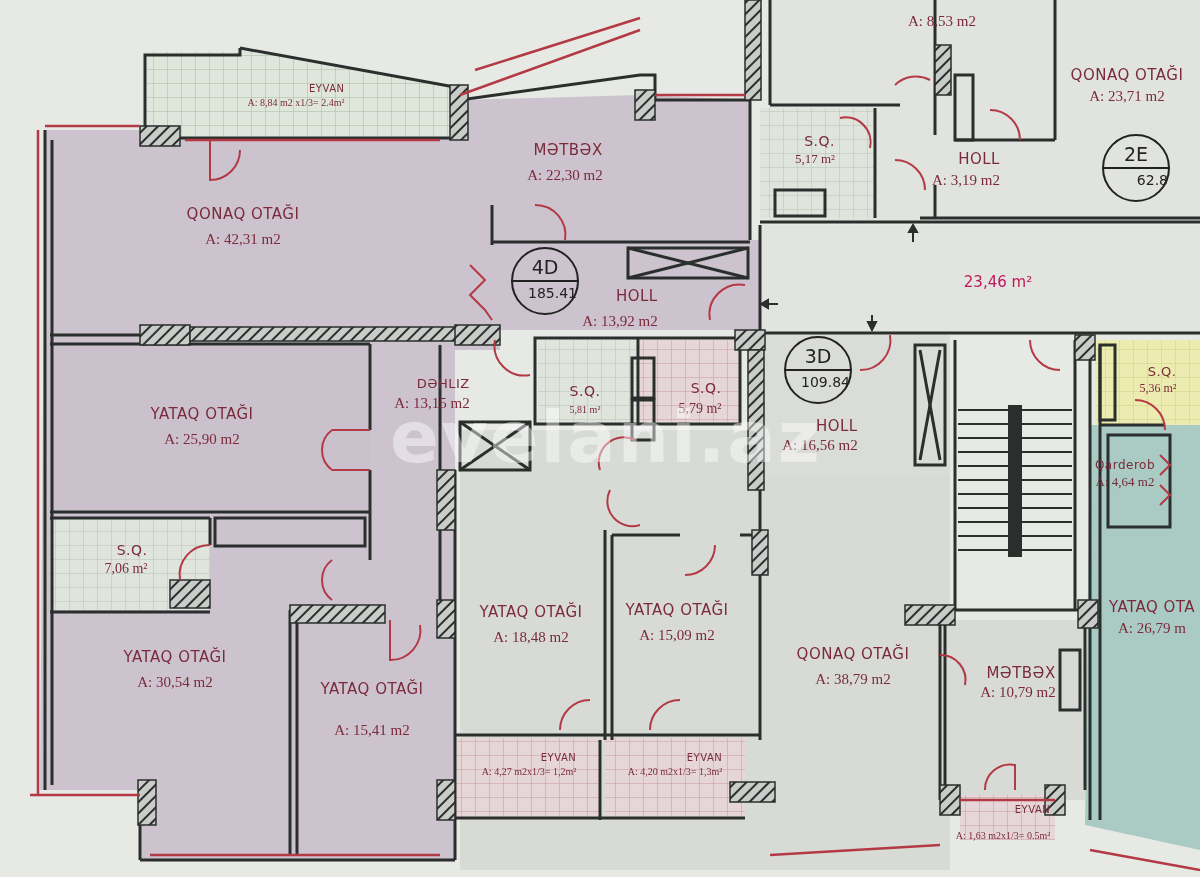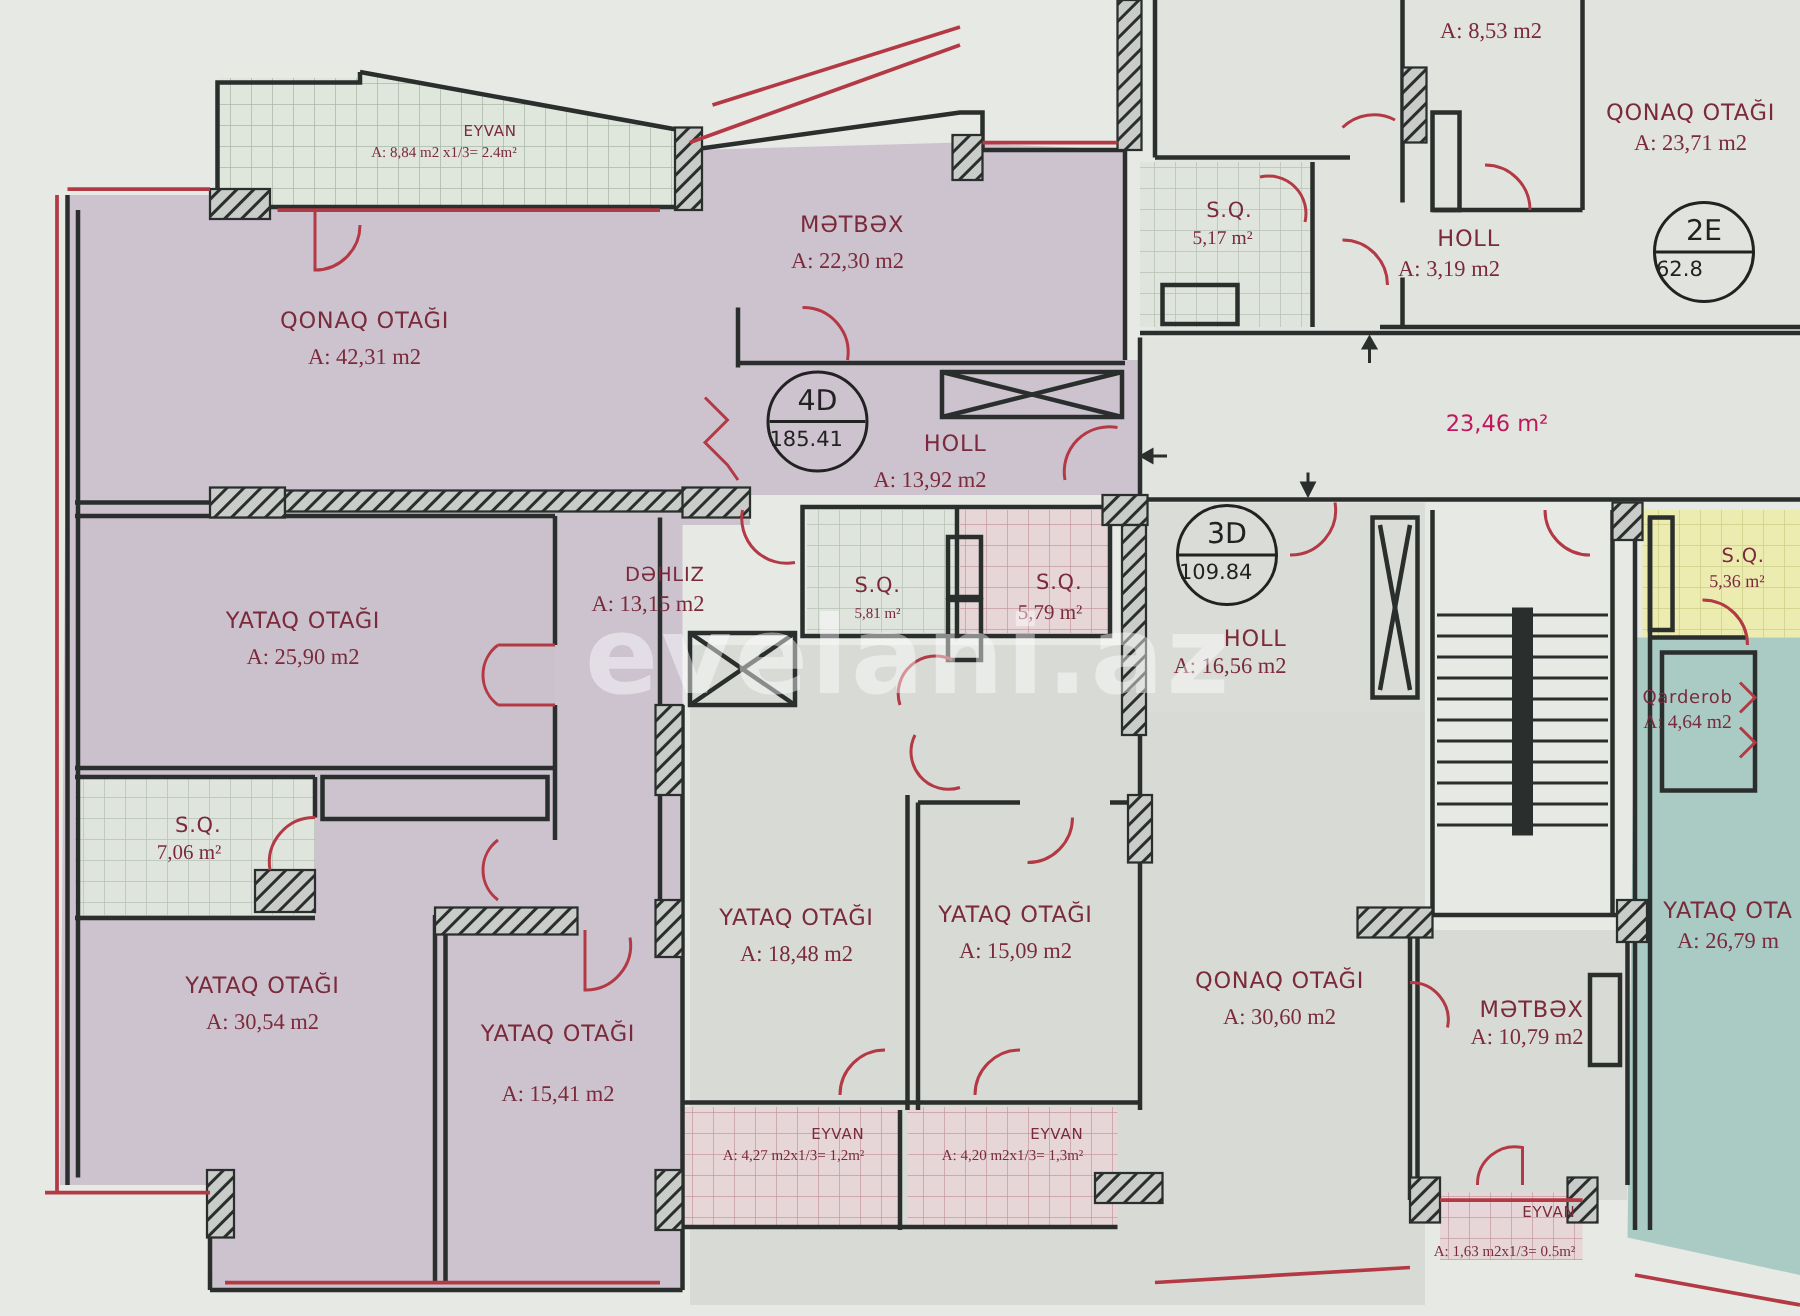--- a/index.html
+++ b/index.html
@@ -6,21 +6,21 @@
   body{width:1200px;height:877px;overflow:hidden;background:#e6e8e4;font-family:"Liberation Sans",sans-serif;position:relative;}
   #plan{position:absolute;left:0;top:0;width:1200px;height:877px;}
   .lbl{position:absolute;text-align:center;color:#7a2a3a;white-space:nowrap;transform:translate(-50%,-50%);line-height:1.15;}
   .lbl .t{font-family:"DejaVu Sans",sans-serif;font-size:15px;letter-spacing:0.5px;display:block;text-align:right;}
   .lbl .a{font-family:"Liberation Serif",serif;font-size:15px;display:block;margin-top:8px;}
   .lbl.small .t{font-size:10px;}
   .lbl.small .a{font-size:10px;margin-top:2px;}
   .badge{position:absolute;width:64px;height:64px;border:2px solid #222;border-radius:50%;transform:translate(-50%,-50%);background:transparent;}
   .badge .code{position:absolute;left:0;right:0;top:7px;text-align:center;font-family:"DejaVu Sans",sans-serif;font-size:19px;color:#222;}
   .badge .line{position:absolute;left:0;right:0;top:31px;border-top:2px solid #222;}
-  .badge .area{position:absolute;left:0;right:0;top:36px;text-align:left;font-family:"DejaVu Sans",sans-serif;font-size:14px;color:#222;}
+  .badge .area{position:absolute;left:0;right:0;top:36px;text-align:right;font-family:"DejaVu Sans",sans-serif;font-size:14px;color:#222;}
   .corridor{position:absolute;font-family:"DejaVu Sans",sans-serif;font-size:15px;color:#be185d;transform:translate(-50%,-50%);}
   .watermark{position:absolute;left:390px;top:395px;font-family:"DejaVu Sans",sans-serif;font-size:72px;font-weight:bold;color:rgba(255,255,255,0.45);letter-spacing:2px;}
 </style>
 </head>
 <body>
 
 <svg id="plan" viewBox="0 0 1200 877" xmlns="http://www.w3.org/2000/svg">
   <defs>
     <pattern id="hatch" width="8" height="8" patternUnits="userSpaceOnUse" patternTransform="rotate(45)">
       <rect width="8" height="8" fill="#c9ccc8"></rect>
@@ -341,34 +341,34 @@
   <span class="a">A: 4,27 m2x1/3= 1,2m²</span>
 </div>
 
 <div class="lbl small" style="left:675px;top:764px;">
   <span class="t">EYVAN</span>
   <span class="a">A: 4,20 m2x1/3= 1,3m²</span>
 </div>
 
 <div class="lbl" style="left:853px;top:667px;">
   <span class="t">QONAQ OTAĞI</span>
-  <span class="a">A: 30,60 m2</span>
+  <span class="a">A: 38,79 m2</span>
 </div>
 
 <div class="lbl" style="left:1018px;top:683px;">
   <span class="t">MƏTBƏX</span>
   <span class="a" style="margin-top:2px">A: 10,79 m2</span>
 </div>
 
 <div class="lbl small" style="left:1003px;top:822px;">
   <span class="t">EYVAN</span>
   <span class="a" style="margin-top:14px">A: 1,63 m2x1/3= 0.5m²</span>
 </div>
 
-<div class="lbl" style="left:994px;top:22px;">
+<div class="lbl" style="left:942px;top:22px;">
   <span class="a" style="margin-top:0">A: 8,53 m2</span>
 </div>
 
 <div class="lbl" style="left:815px;top:150px;">
   <span class="t" style="font-size:14px">S.Q.</span>
   <span class="a" style="margin-top:3px;font-size:13px">5,17 m²</span>
 </div>
 
 <div class="lbl" style="left:966px;top:170px;">
   <span class="t">HOLL</span>

